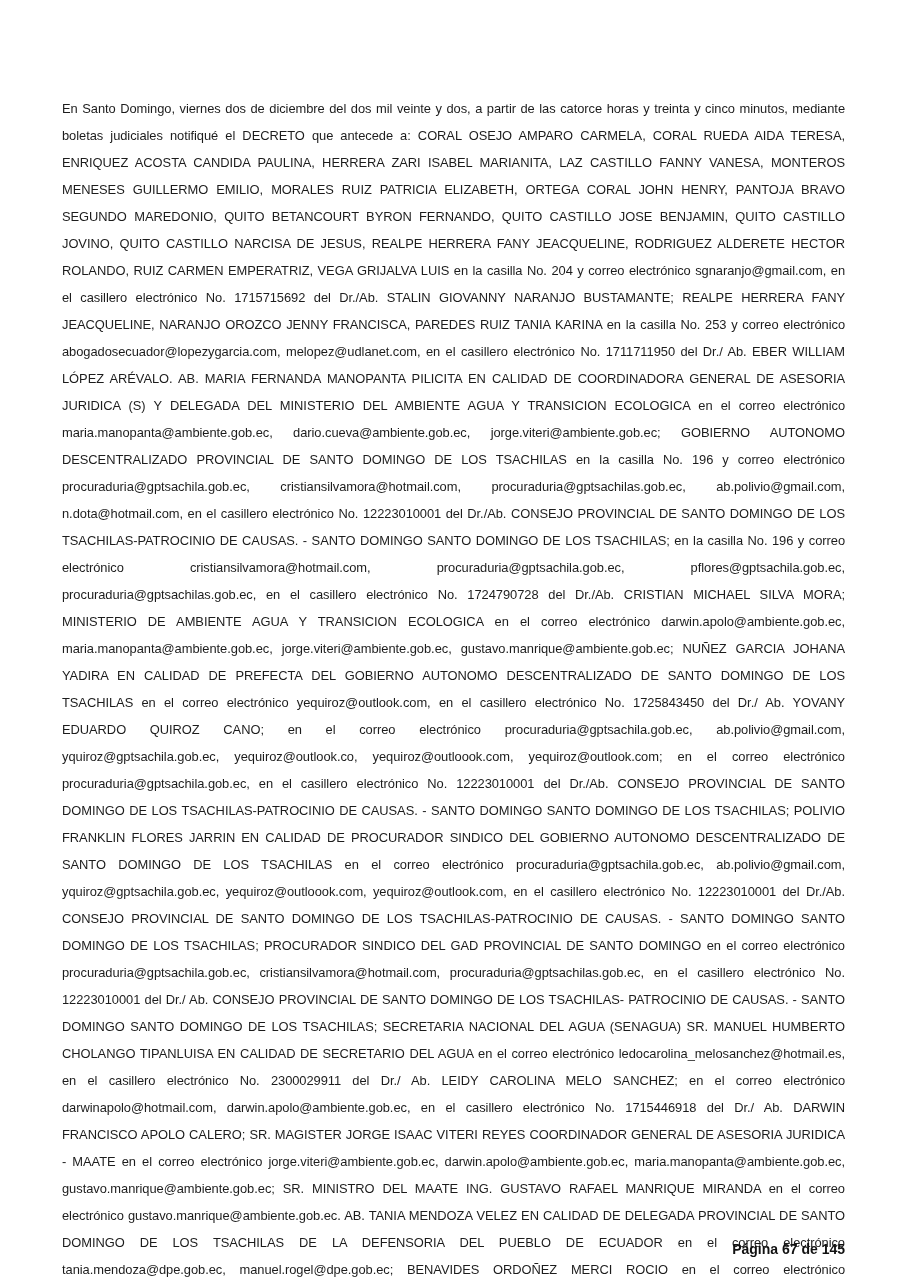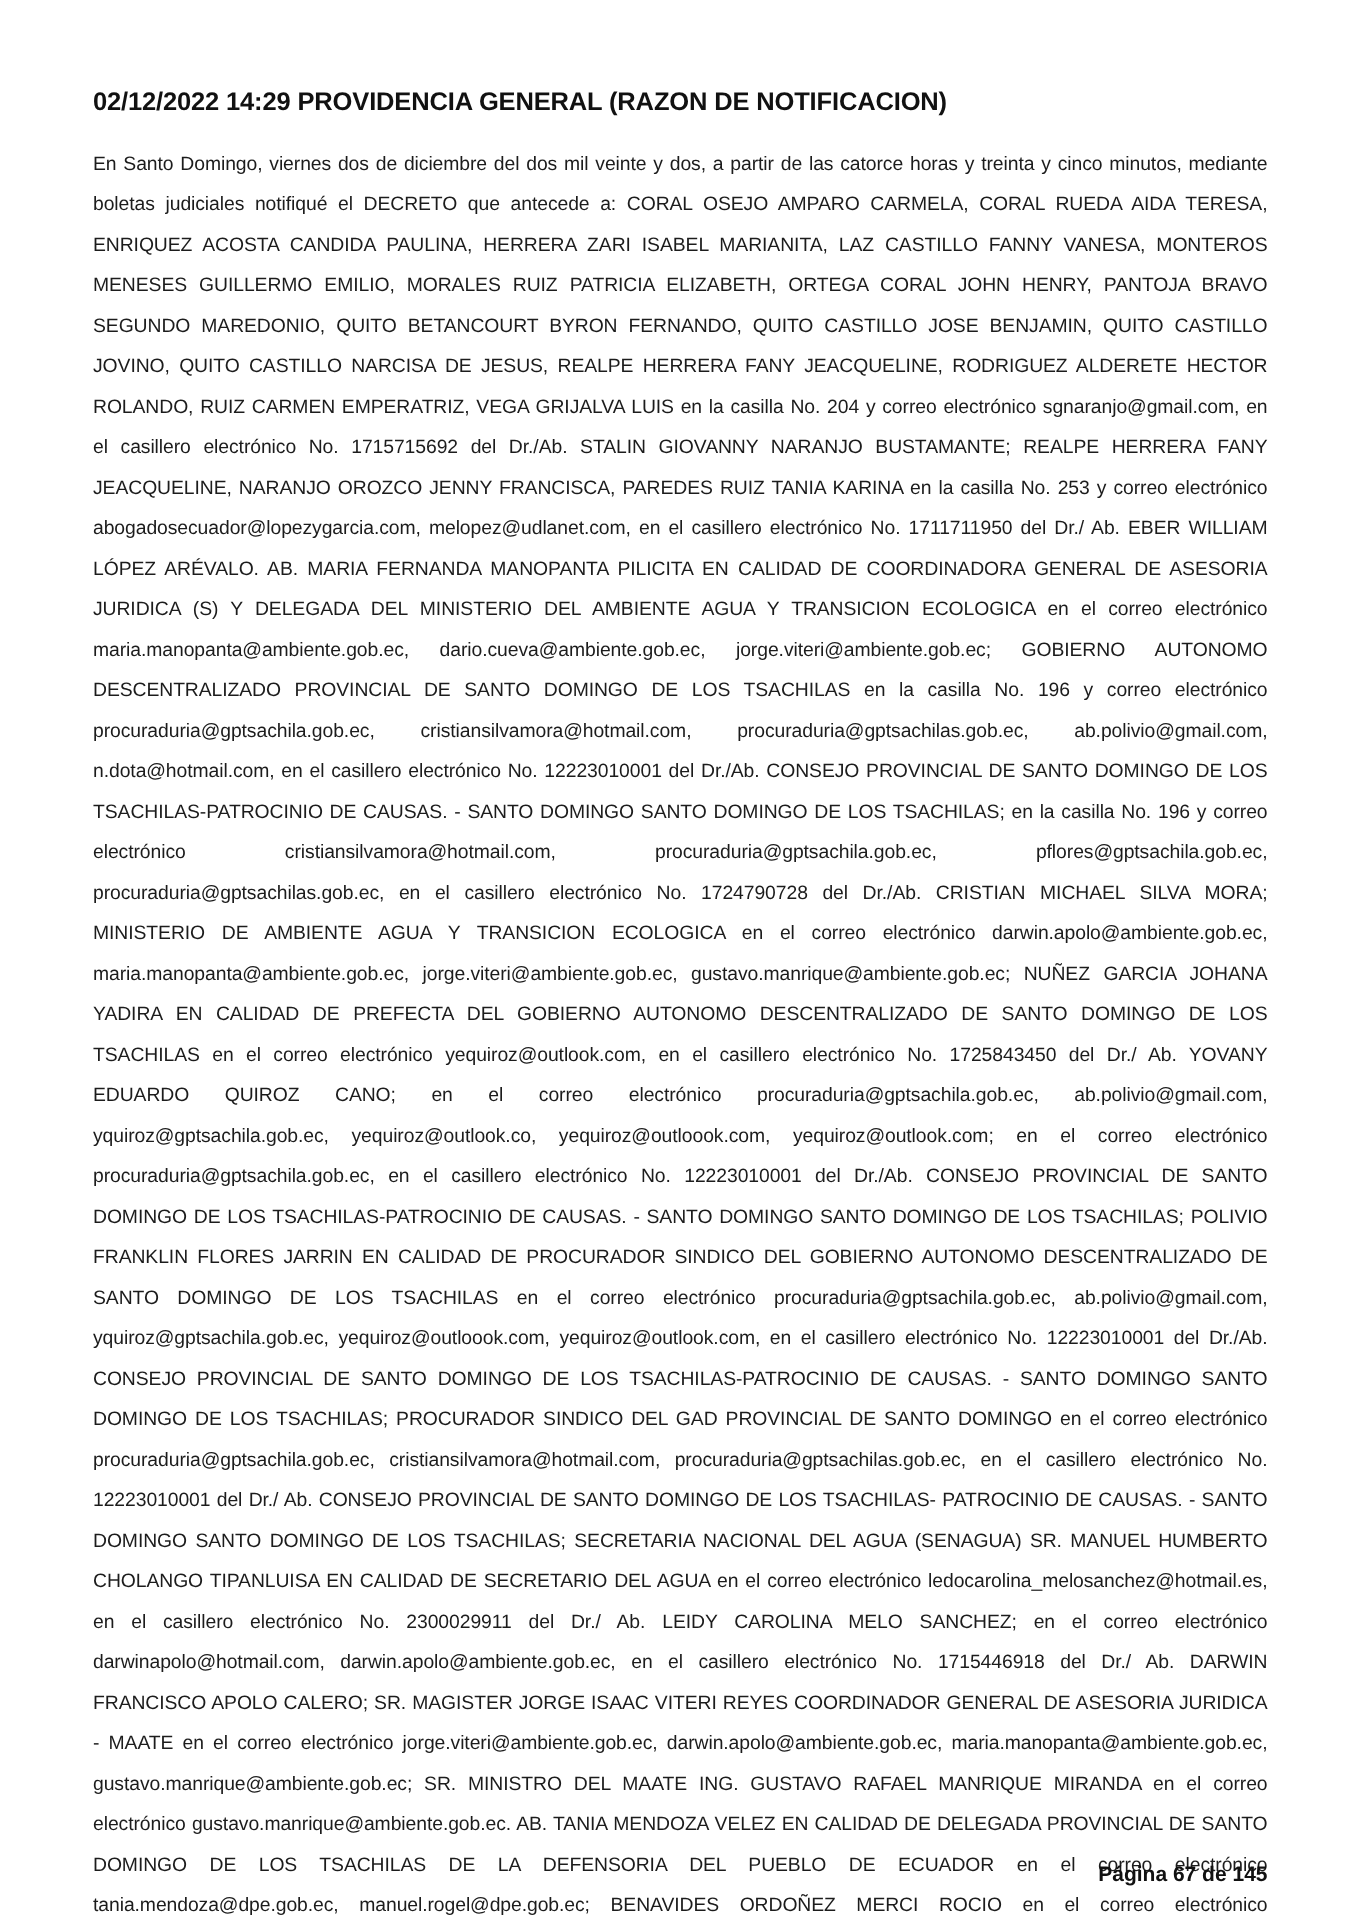--- a/index.html
+++ b/index.html
@@ -50,18 +50,17 @@
     bottom: 23px;
     font-size: 14px;
     font-weight: 700;
     color: #111111;
   }
 </style>
 </head>
 <body>
 
 <div class="page">
-  <h1 class="doc-title">02/12/2022 14:29 PROVIDENCIA GENERAL (RAZON DE NOTIFICACION)</h1>
 
   <p class="doc-body">En Santo Domingo, viernes dos de diciembre del dos mil veinte y dos, a partir de las catorce horas y treinta y cinco minutos, mediante boletas judiciales notifiqué el DECRETO que antecede a: CORAL OSEJO AMPARO CARMELA, CORAL RUEDA AIDA TERESA, ENRIQUEZ ACOSTA CANDIDA PAULINA, HERRERA ZARI ISABEL MARIANITA, LAZ CASTILLO FANNY VANESA, MONTEROS MENESES GUILLERMO EMILIO, MORALES RUIZ PATRICIA ELIZABETH, ORTEGA CORAL JOHN HENRY, PANTOJA BRAVO SEGUNDO MAREDONIO, QUITO BETANCOURT BYRON FERNANDO, QUITO CASTILLO JOSE BENJAMIN, QUITO CASTILLO JOVINO, QUITO CASTILLO NARCISA DE JESUS, REALPE HERRERA FANY JEACQUELINE, RODRIGUEZ ALDERETE HECTOR ROLANDO, RUIZ CARMEN EMPERATRIZ, VEGA GRIJALVA LUIS en la casilla No. 204 y correo electrónico sgnaranjo@gmail.com, en el casillero electrónico No. 1715715692 del Dr./Ab. STALIN GIOVANNY NARANJO BUSTAMANTE; REALPE HERRERA FANY JEACQUELINE, NARANJO OROZCO JENNY FRANCISCA, PAREDES RUIZ TANIA KARINA en la casilla No. 253 y correo electrónico abogadosecuador@lopezygarcia.com, melopez@udlanet.com, en el casillero electrónico No. 1711711950 del Dr./ Ab. EBER WILLIAM LÓPEZ ARÉVALO. AB. MARIA FERNANDA MANOPANTA PILICITA EN CALIDAD DE COORDINADORA GENERAL DE ASESORIA JURIDICA (S) Y DELEGADA DEL MINISTERIO DEL AMBIENTE AGUA Y TRANSICION ECOLOGICA en el correo electrónico maria.manopanta@ambiente.gob.ec, dario.cueva@ambiente.gob.ec, jorge.viteri@ambiente.gob.ec; GOBIERNO AUTONOMO DESCENTRALIZADO PROVINCIAL DE SANTO DOMINGO DE LOS TSACHILAS en la casilla No. 196 y correo electrónico procuraduria@gptsachila.gob.ec, cristiansilvamora@hotmail.com, procuraduria@gptsachilas.gob.ec, ab.polivio@gmail.com, n.dota@hotmail.com, en el casillero electrónico No. 12223010001 del Dr./Ab. CONSEJO PROVINCIAL DE SANTO DOMINGO DE LOS TSACHILAS-PATROCINIO DE CAUSAS. - SANTO DOMINGO SANTO DOMINGO DE LOS TSACHILAS; en la casilla No. 196 y correo electrónico cristiansilvamora@hotmail.com, procuraduria@gptsachila.gob.ec, pflores@gptsachila.gob.ec, procuraduria@gptsachilas.gob.ec, en el casillero electrónico No. 1724790728 del Dr./Ab. CRISTIAN MICHAEL SILVA MORA; MINISTERIO DE AMBIENTE AGUA Y TRANSICION ECOLOGICA en el correo electrónico darwin.apolo@ambiente.gob.ec, maria.manopanta@ambiente.gob.ec, jorge.viteri@ambiente.gob.ec, gustavo.manrique@ambiente.gob.ec; NUÑEZ GARCIA JOHANA YADIRA EN CALIDAD DE PREFECTA DEL GOBIERNO AUTONOMO DESCENTRALIZADO DE SANTO DOMINGO DE LOS TSACHILAS en el correo electrónico yequiroz@outlook.com, en el casillero electrónico No. 1725843450 del Dr./ Ab. YOVANY EDUARDO QUIROZ CANO; en el correo electrónico procuraduria@gptsachila.gob.ec, ab.polivio@gmail.com, yquiroz@gptsachila.gob.ec, yequiroz@outlook.co, yequiroz@outloook.com, yequiroz@outlook.com; en el correo electrónico procuraduria@gptsachila.gob.ec, en el casillero electrónico No. 12223010001 del Dr./Ab. CONSEJO PROVINCIAL DE SANTO DOMINGO DE LOS TSACHILAS-PATROCINIO DE CAUSAS. - SANTO DOMINGO SANTO DOMINGO DE LOS TSACHILAS; POLIVIO FRANKLIN FLORES JARRIN EN CALIDAD DE PROCURADOR SINDICO DEL GOBIERNO AUTONOMO DESCENTRALIZADO DE SANTO DOMINGO DE LOS TSACHILAS en el correo electrónico procuraduria@gptsachila.gob.ec, ab.polivio@gmail.com, yquiroz@gptsachila.gob.ec, yequiroz@outloook.com, yequiroz@outlook.com, en el casillero electrónico No. 12223010001 del Dr./Ab. CONSEJO PROVINCIAL DE SANTO DOMINGO DE LOS TSACHILAS-PATROCINIO DE CAUSAS. - SANTO DOMINGO SANTO DOMINGO DE LOS TSACHILAS; PROCURADOR SINDICO DEL GAD PROVINCIAL DE SANTO DOMINGO en el correo electrónico procuraduria@gptsachila.gob.ec, cristiansilvamora@hotmail.com, procuraduria@gptsachilas.gob.ec, en el casillero electrónico No. 12223010001 del Dr./ Ab. CONSEJO PROVINCIAL DE SANTO DOMINGO DE LOS TSACHILAS- PATROCINIO DE CAUSAS. - SANTO DOMINGO SANTO DOMINGO DE LOS TSACHILAS; SECRETARIA NACIONAL DEL AGUA (SENAGUA) SR. MANUEL HUMBERTO CHOLANGO TIPANLUISA EN CALIDAD DE SECRETARIO DEL AGUA en el correo electrónico ledocarolina_melosanchez@hotmail.es, en el casillero electrónico No. 2300029911 del Dr./ Ab. LEIDY CAROLINA MELO SANCHEZ; en el correo electrónico darwinapolo@hotmail.com, darwin.apolo@ambiente.gob.ec, en el casillero electrónico No. 1715446918 del Dr./ Ab. DARWIN FRANCISCO APOLO CALERO; SR. MAGISTER JORGE ISAAC VITERI REYES COORDINADOR GENERAL DE ASESORIA JURIDICA - MAATE en el correo electrónico jorge.viteri@ambiente.gob.ec, darwin.apolo@ambiente.gob.ec, maria.manopanta@ambiente.gob.ec, gustavo.manrique@ambiente.gob.ec; SR. MINISTRO DEL MAATE ING. GUSTAVO RAFAEL MANRIQUE MIRANDA en el correo electrónico gustavo.manrique@ambiente.gob.ec. AB. TANIA MENDOZA VELEZ EN CALIDAD DE DELEGADA PROVINCIAL DE SANTO DOMINGO DE LOS TSACHILAS DE LA DEFENSORIA DEL PUEBLO DE ECUADOR en el correo electrónico tania.mendoza@dpe.gob.ec, manuel.rogel@dpe.gob.ec; BENAVIDES ORDOÑEZ MERCI ROCIO en el correo electrónico israelmontenegrob@gmail.com, bufetedeabogadosjuridica@gmail.com, abg_estebanm@hotmail.com,</p>
 
   <div class="doc-footer">Página 67 de 145</div>
 </div>
 
 </body></html>

